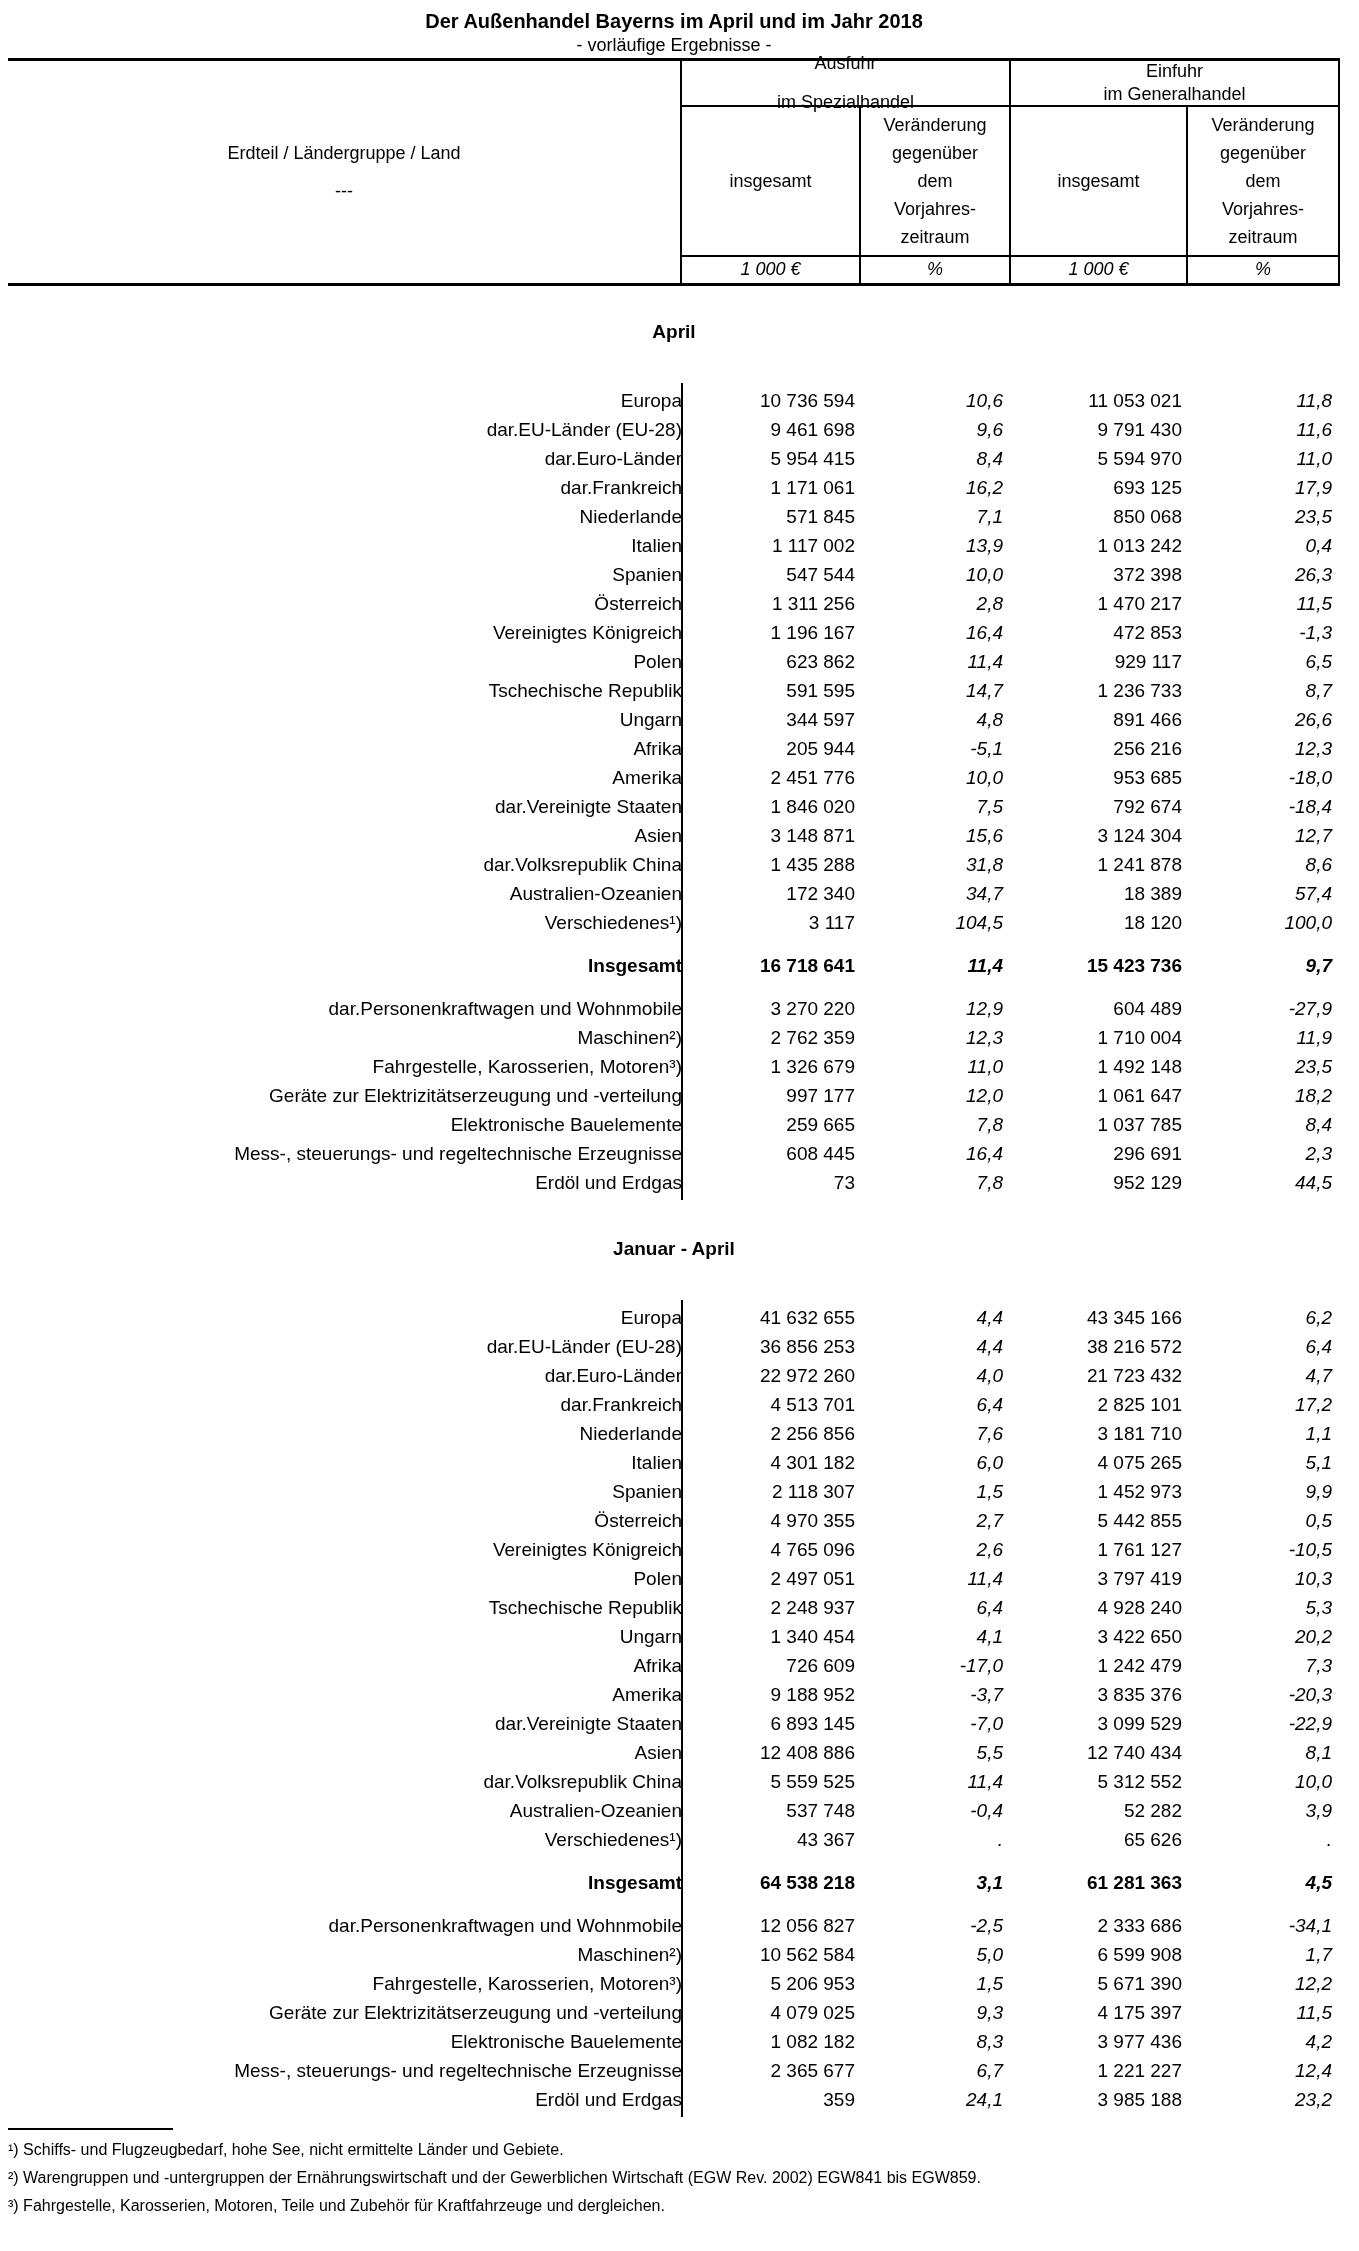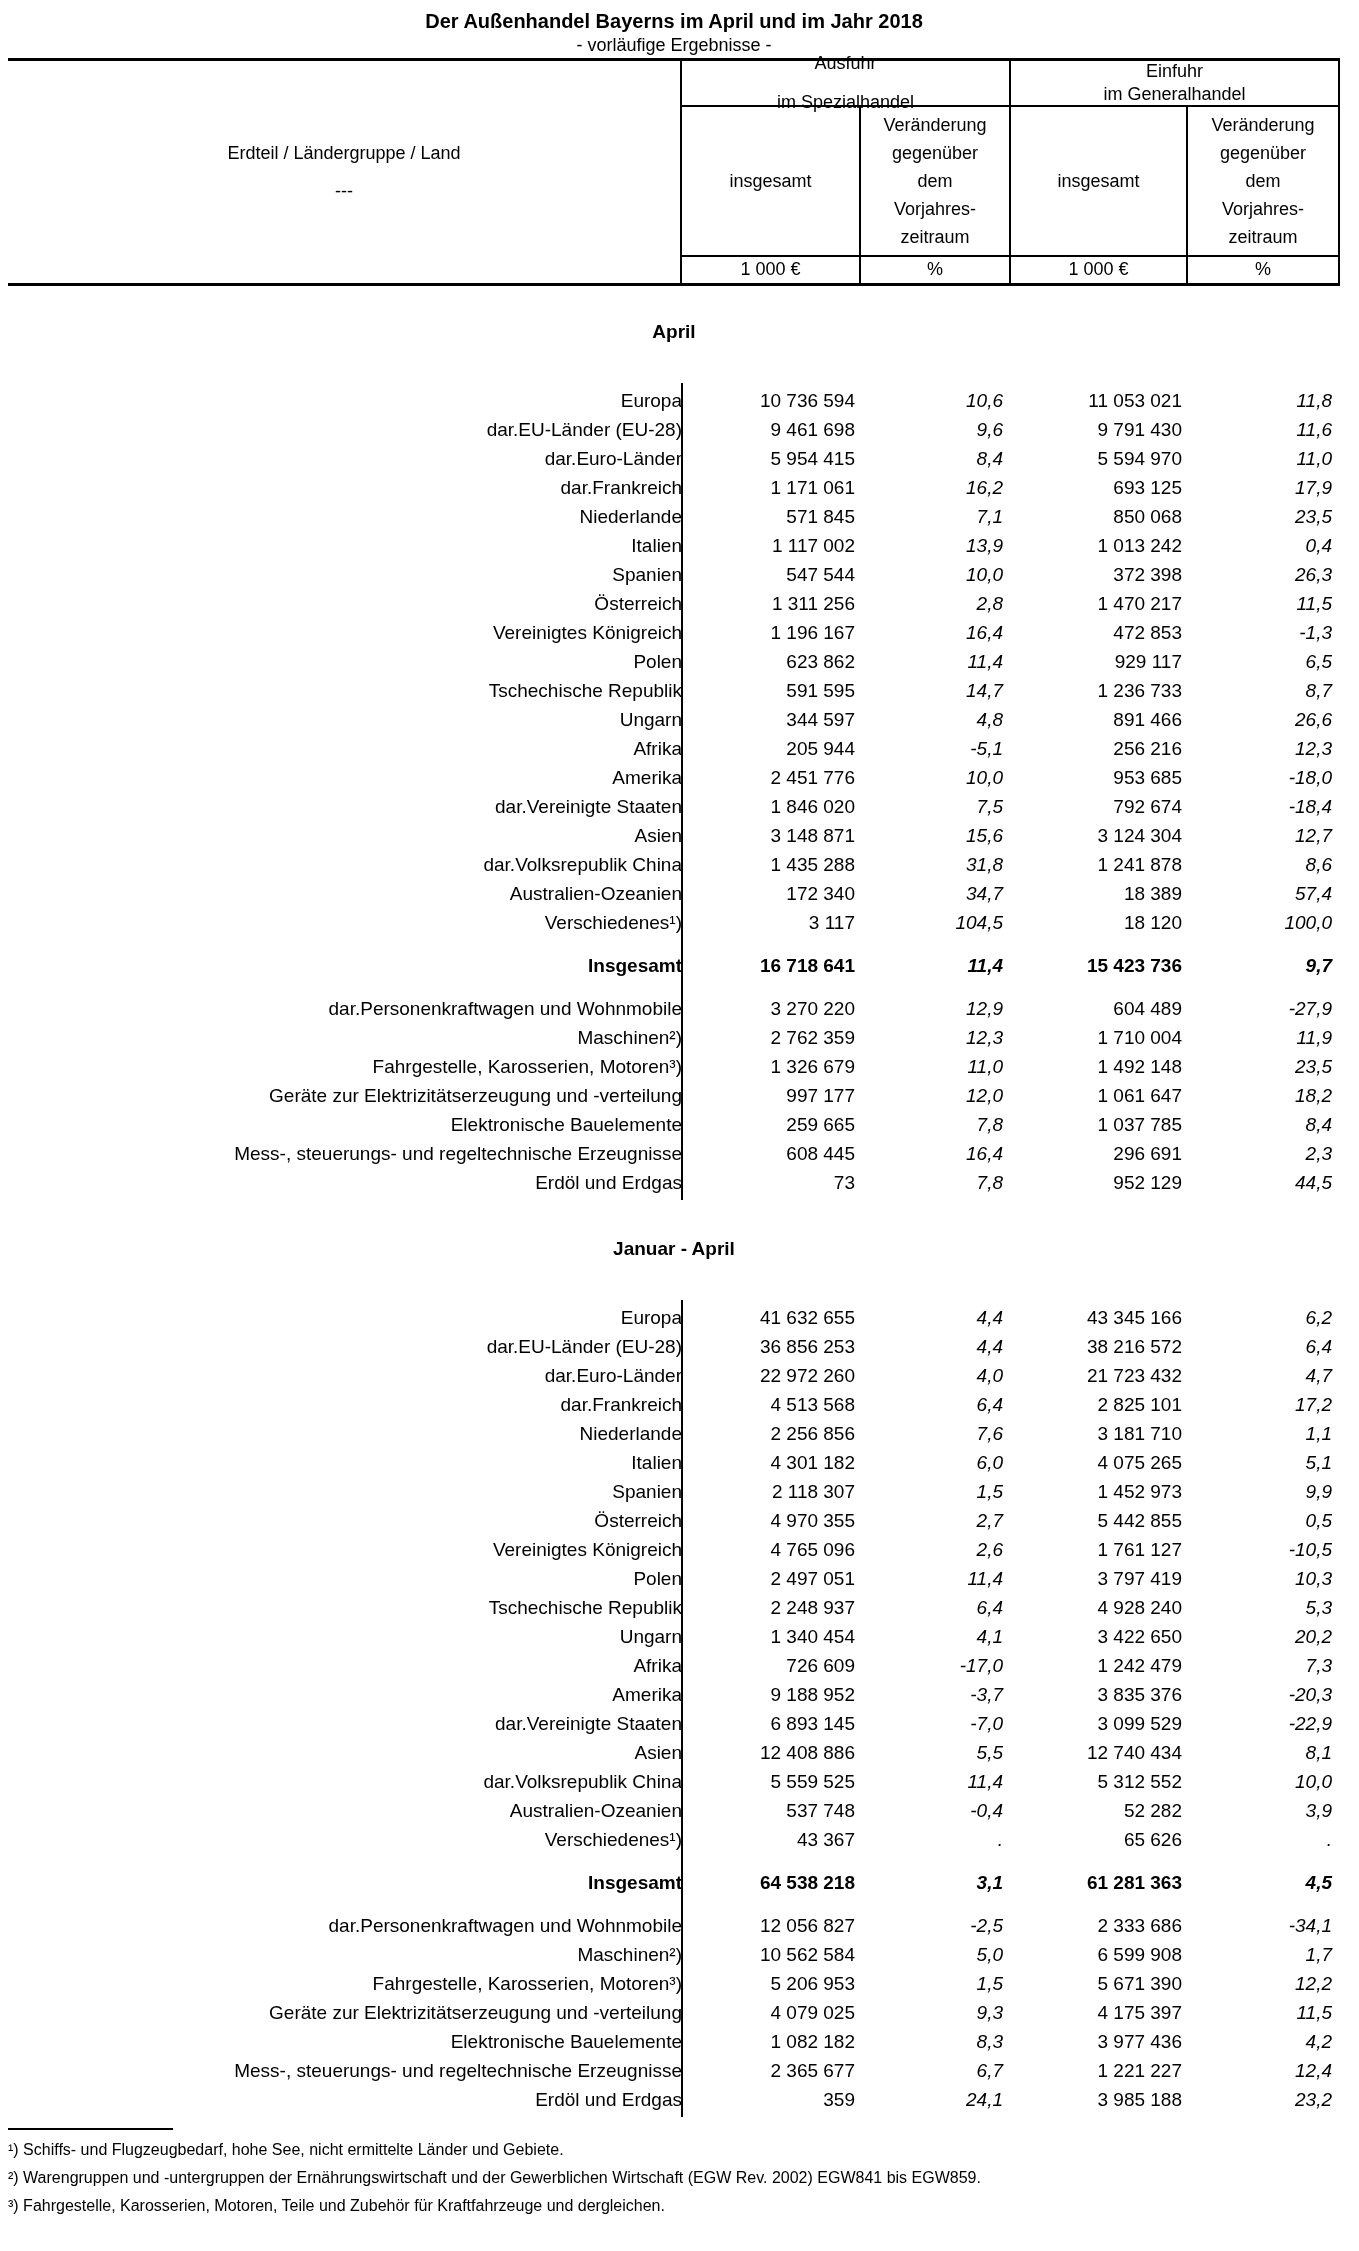--- a/index.html
+++ b/index.html
@@ -22,21 +22,21 @@
   }
   .h-label{grid-area:1/1/4/2;border-right:2px solid #000;display:flex;flex-direction:column;justify-content:center;text-align:center;line-height:38px;}
   .h-group{display:flex;flex-direction:column;justify-content:center;text-align:center;border-bottom:2px solid #000;line-height:23px;}
   .g1{grid-area:1/2/2/4;border-right:2px solid #000;gap:16px;}
   .g2{grid-area:1/4/2/6;border-right:2px solid #000;}
   .h-sub{text-align:center;display:flex;flex-direction:column;justify-content:center;line-height:28px;}
   .s1{grid-area:2/2/3/3;border-right:2px solid #000;}
   .s2{grid-area:2/3/3/4;border-right:2px solid #000;}
   .s3{grid-area:2/4/3/5;border-right:2px solid #000;}
   .s4{grid-area:2/5/3/6;border-right:2px solid #000;}
-  .h-unit{text-align:center;border-top:2px solid #000;line-height:25px;}
+  .h-unit{text-align:center;border-top:2px solid #000;line-height:25px;font-style:italic;}
   .u1{grid-area:3/2/4/3;border-right:2px solid #000;}
   .u2{grid-area:3/3/4/4;border-right:2px solid #000;}
   .u3{grid-area:3/4/4/5;border-right:2px solid #000;}
   .u4{grid-area:3/5/4/6;border-right:2px solid #000;}
 
   
   .section-title{width:1332px;margin:40px 0 0 8px;text-align:center;font-weight:bold;font-size:19px;line-height:24px;}
   .section-title.first{margin-top:34px;}
   .rowsblock{position:relative;width:1332px;margin:42px 0 0 8px;}
   .vline{position:absolute;left:673px;top:-3px;bottom:-3px;width:2px;background:#000;}
@@ -315,21 +315,21 @@
       </div>
       <div class="trow">
         <div class="c lab" style="padding-left: 46px;"><span class="prefix">dar.</span>Euro-Länder</div>
         <div class="c num">22 972 260</div>
         <div class="c pct">4,0</div>
         <div class="c num">21 723 432</div>
         <div class="c pct">4,7</div>
       </div>
       <div class="trow">
         <div class="c lab" style="padding-left: 82px;"><span class="prefix">dar.</span>Frankreich</div>
-        <div class="c num">4 513 568</div>
+        <div class="c num">4 513 701</div>
         <div class="c pct">6,4</div>
         <div class="c num">2 825 101</div>
         <div class="c pct">17,2</div>
       </div>
       <div class="trow">
         <div class="c lab" style="padding-left: 118px;">Niederlande</div>
         <div class="c num">2 256 856</div>
         <div class="c pct">7,6</div>
         <div class="c num">3 181 710</div>
         <div class="c pct">1,1</div>

